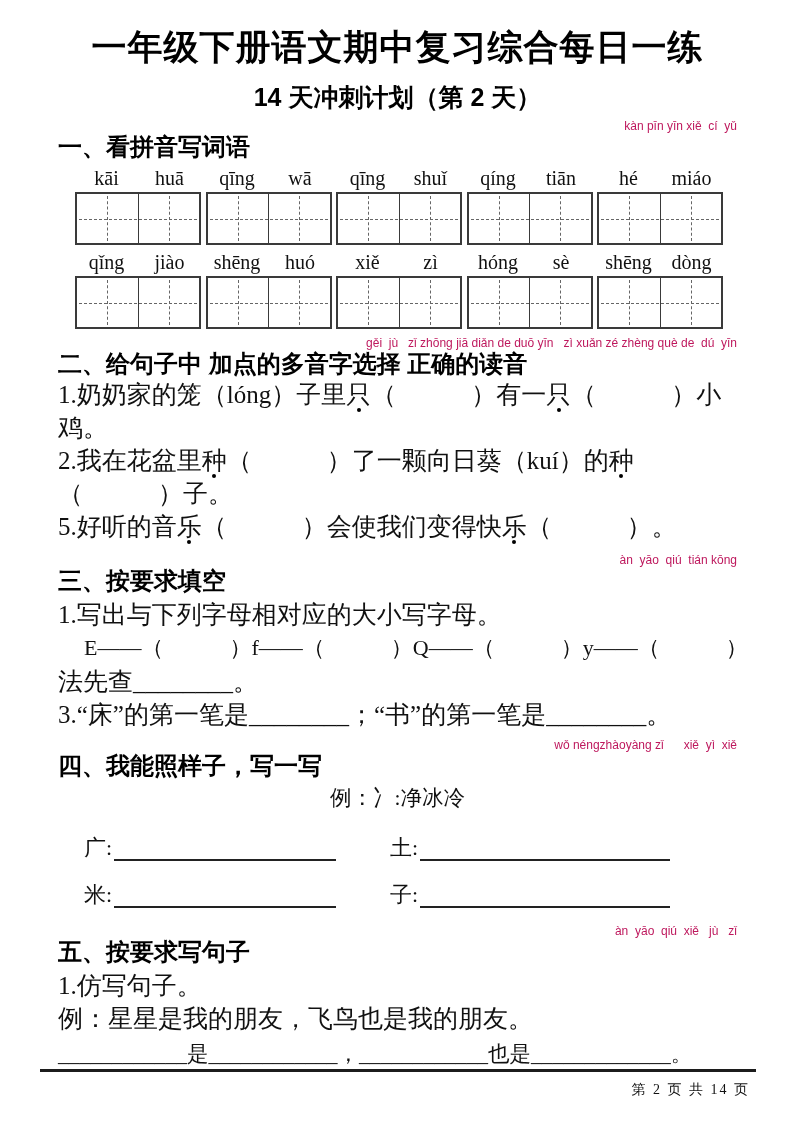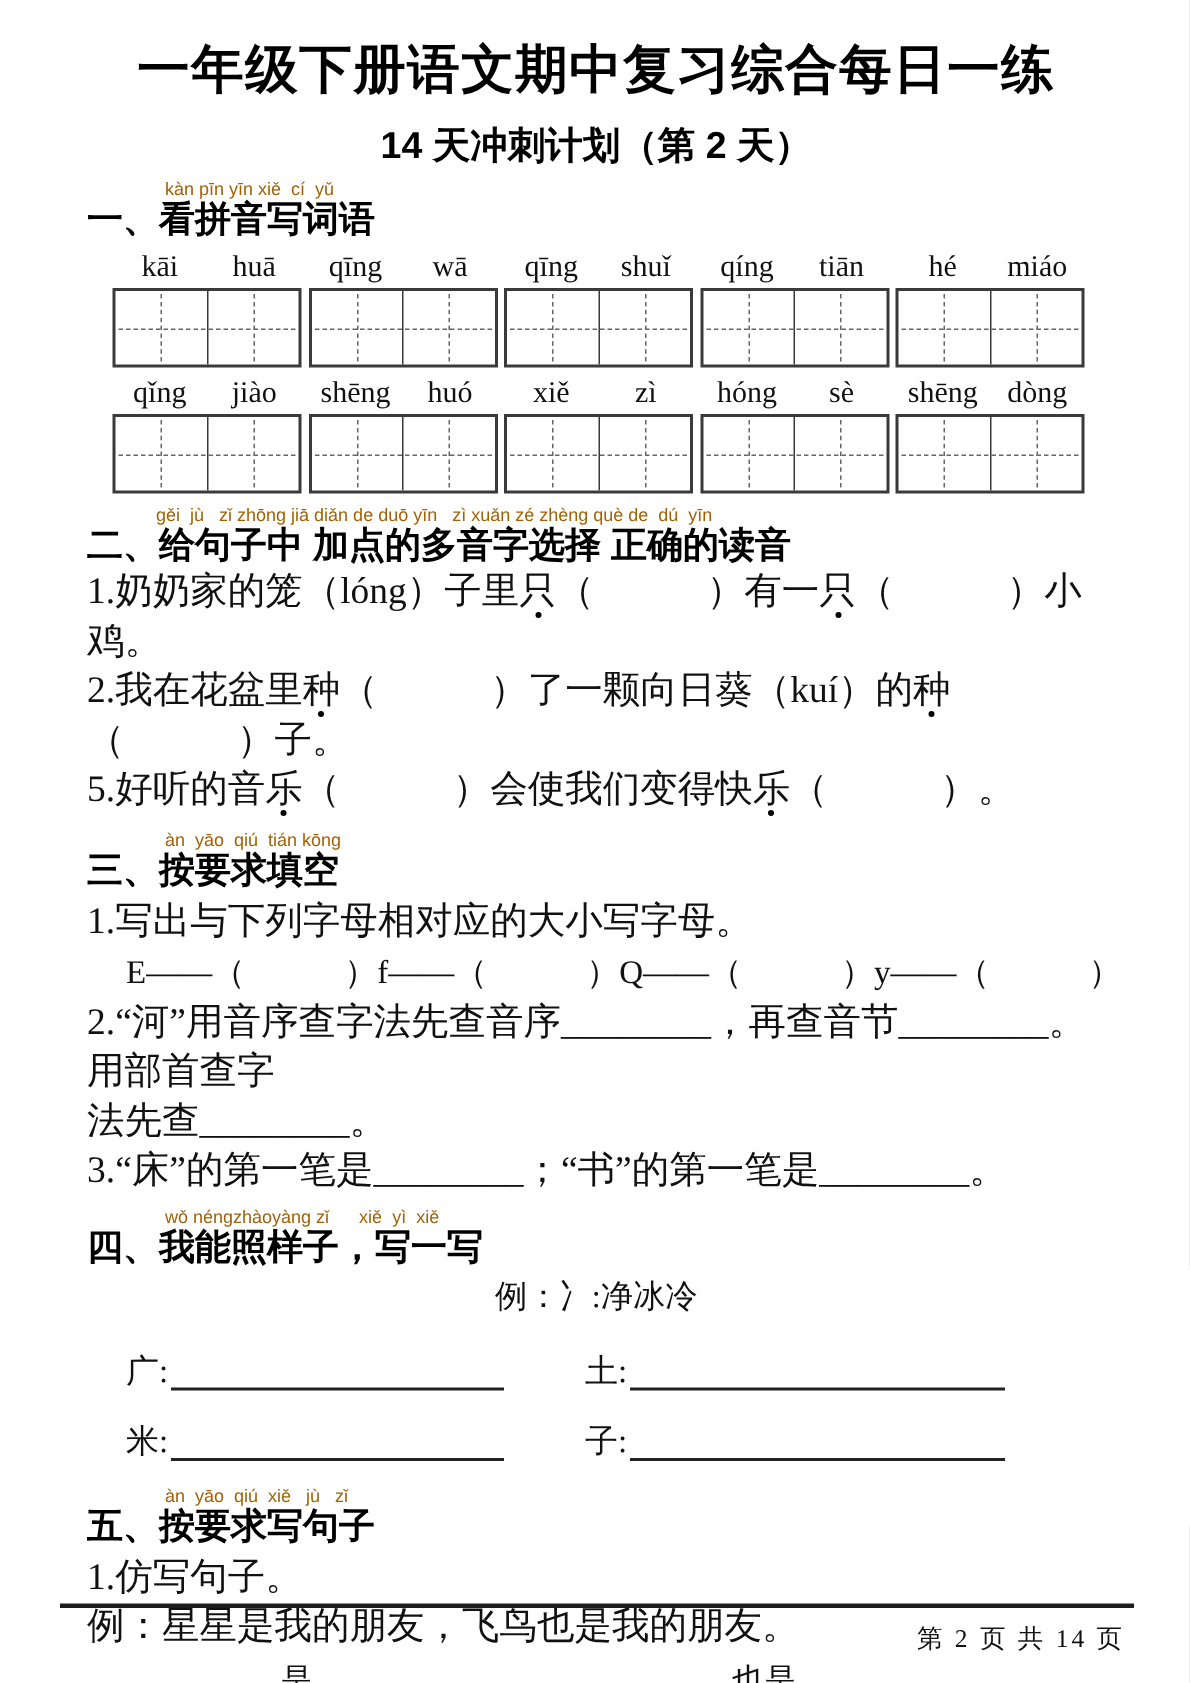--- a/index.html
+++ b/index.html
@@ -16,21 +16,21 @@
     letter-spacing:1px;margin:0;color:#000;
   }
   .subtitle{
     font-family:"Liberation Sans","DejaVu Sans",sans-serif;
     font-weight:800;font-size:25px;line-height:28px;text-align:center;margin-top:13px;color:#000;
   }
 
   .sec{margin-top:9px;}
   .sec-py{
     font-family:"Liberation Sans","DejaVu Sans",sans-serif;
-    font-size:12px;line-height:13px;color:#a16207;margin-left:52px;white-space:pre;
+    font-size:12px;line-height:13px;color:#be185d;margin-left:52px;white-space:pre;text-align:right;
   }
   .sec-h{
     font-family:"Liberation Sans","DejaVu Sans",sans-serif;
     font-weight:800;font-size:24px;line-height:28px;color:#000;white-space:pre-wrap;
   }
 
   
   .boxrow{display:flex;justify-content:space-between;margin-top:5px;padding:0 14px 0 17px;}
   .bgroup{width:126px;}
   .bpy{display:flex;font-size:20px;line-height:25px;}
@@ -54,21 +54,21 @@
   .pcell-l{width:306px;display:flex;align-items:flex-end;}
   .pcell-r{flex:1;display:flex;align-items:flex-end;}
   .radical{font-size:22px;line-height:26px;}
   .blank4{display:inline-block;height:5px;border-bottom:2px solid #222;margin-left:2px;}
   .pcell-l .blank4{width:222px;}
   .pcell-r .blank4{width:250px;}
 
   .fill-line{font-size:21.5px;line-height:34px;margin-top:2px;white-space:pre-wrap;}
 
   .footer-line{position:absolute;left:40px;right:37px;top:1069px;border-top:3px solid #1c1c1c;}
-  .page-num{position:absolute;right:43px;top:1081px;font-size:17px;letter-spacing:2px;color:#111;}
+  .page-num{position:absolute;right:43px;top:1081px;font-size:14px;letter-spacing:2px;color:#111;}
 </style>
 </head>
 <body>
 
 <div class="page">
   <div class="content">
 
     <h1 class="title">一年级下册语文期中复习综合每日一练</h1>
     <div class="subtitle">14 天冲刺计划（第 2 天）</div>
 
@@ -190,21 +190,20 @@
           <div class="bodyline"><span>5.好听的音</span><span class="dot">乐</span><span>（　　　）会使我们变得快</span><span class="dot">乐</span><span>（　　　）。</span></div>
         </div>
     </div>
 
     <div class="sec" style="margin-top:11px;">
       <div class="sec-py">àn  yāo  qiú  tián kōng</div>
       <div class="sec-h">三、按要求填空</div>
       <div class="bodyline" style="margin-top:3px;">1.写出与下列字母相对应的大小写字母。</div>
       <div class="letter-row"><span>E——（　　　）</span><span>f——（　　　）</span><span>Q——（　　　）</span><span>y——（　　　）</span></div>
       <div>
-          <div class="bodyline">2.“河”用音序查字法先查音序________，再查音节________。用部首查字</div>
           <div class="bodyline">法先查________。</div>
         </div>
       <div class="bodyline">3.“床”的第一笔是________；“书”的第一笔是________。</div>
     </div>
 
     <div class="sec" style="margin-top:8px;">
       <div class="sec-py">wǒ néngzhàoyàng zǐ      xiě  yì  xiě</div>
       <div class="sec-h">四、我能照样子，写一写</div>
       <div class="ex-line">例：冫:净冰冷</div>
       <div>

